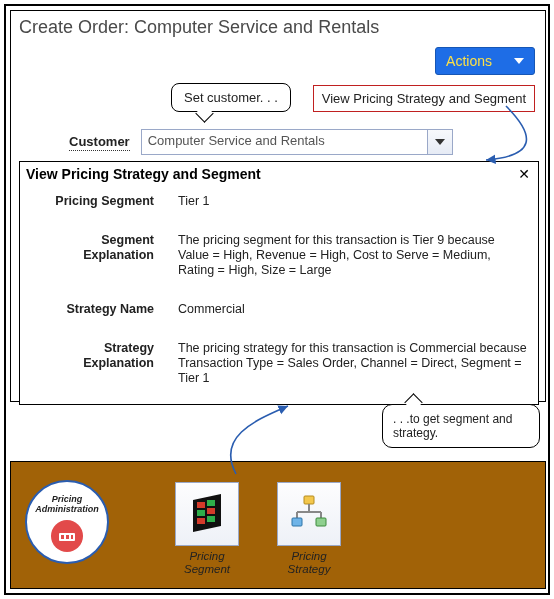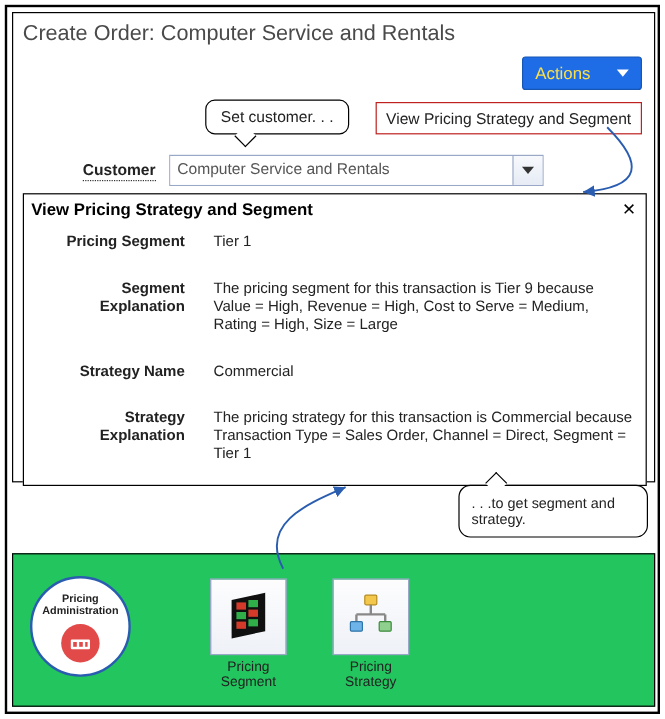--- a/index.html
+++ b/index.html
@@ -219,21 +219,22 @@
   }
 
   .panel-bottom {
     position: absolute;
     left: 4px;
     bottom: 4px;
     width: 536px;
     height: 128px;
     border: 1px solid #000;
     box-sizing: border-box;
-    background: #22c55e;
+    background: #a16207;
+    font-style: italic;
   }
   .pa-badge {
     position: absolute;
     left: 14px;
     top: 18px;
     width: 84px;
     height: 84px;
     border: 2.5px solid #2a5db0;
     border-radius: 50%;
     background: #fff;

